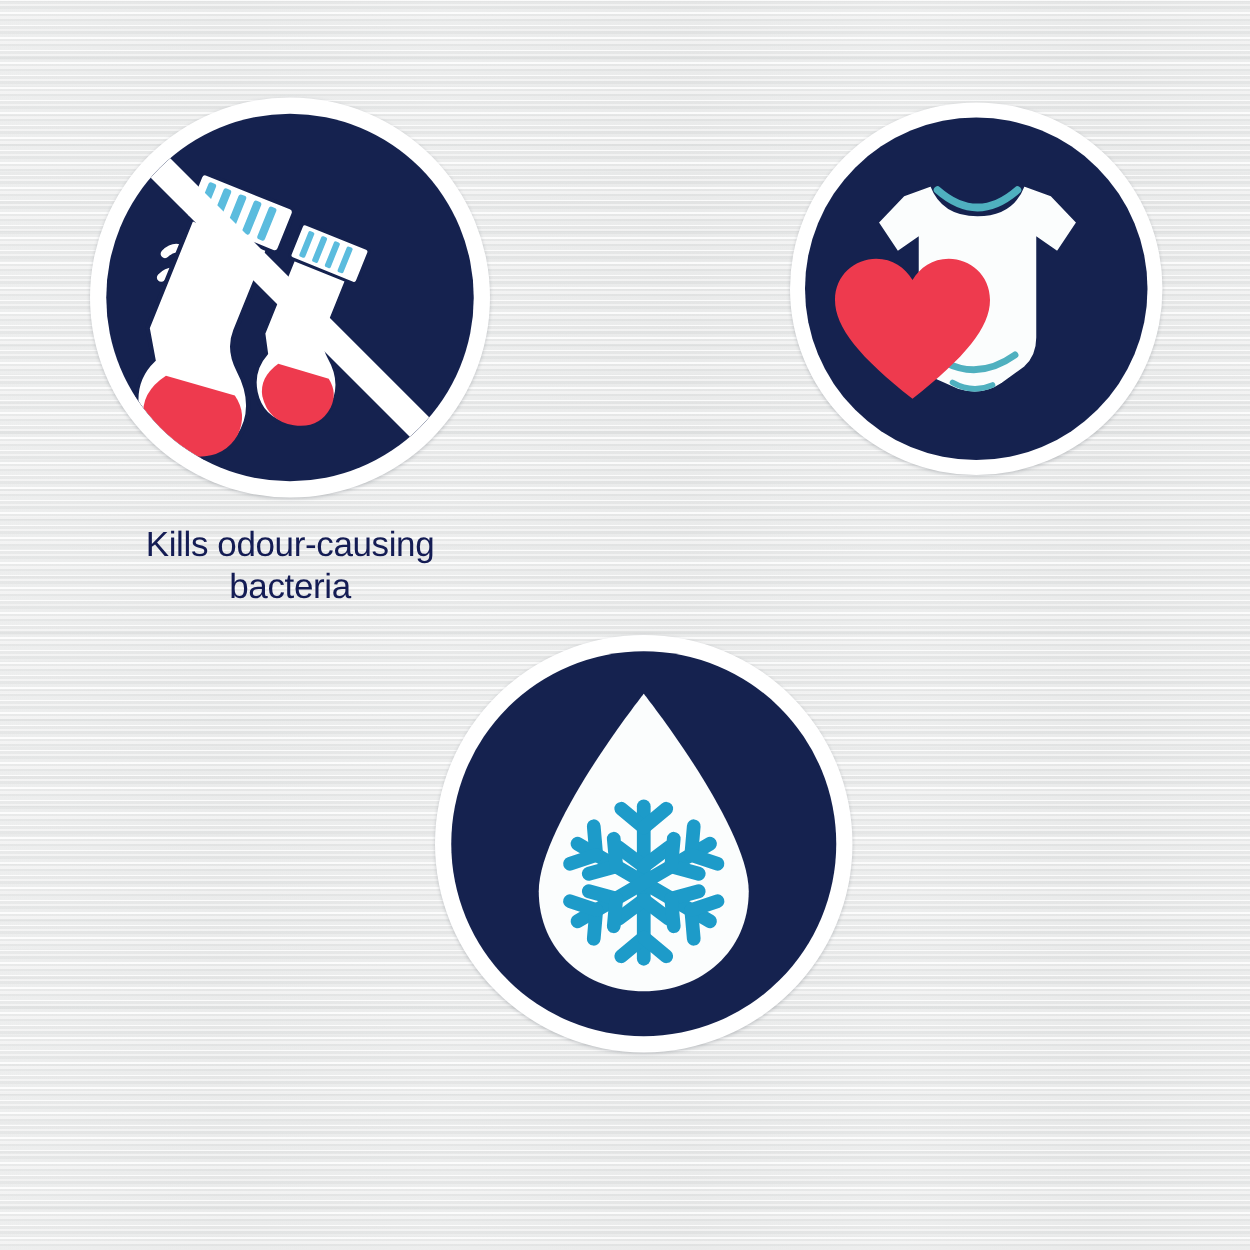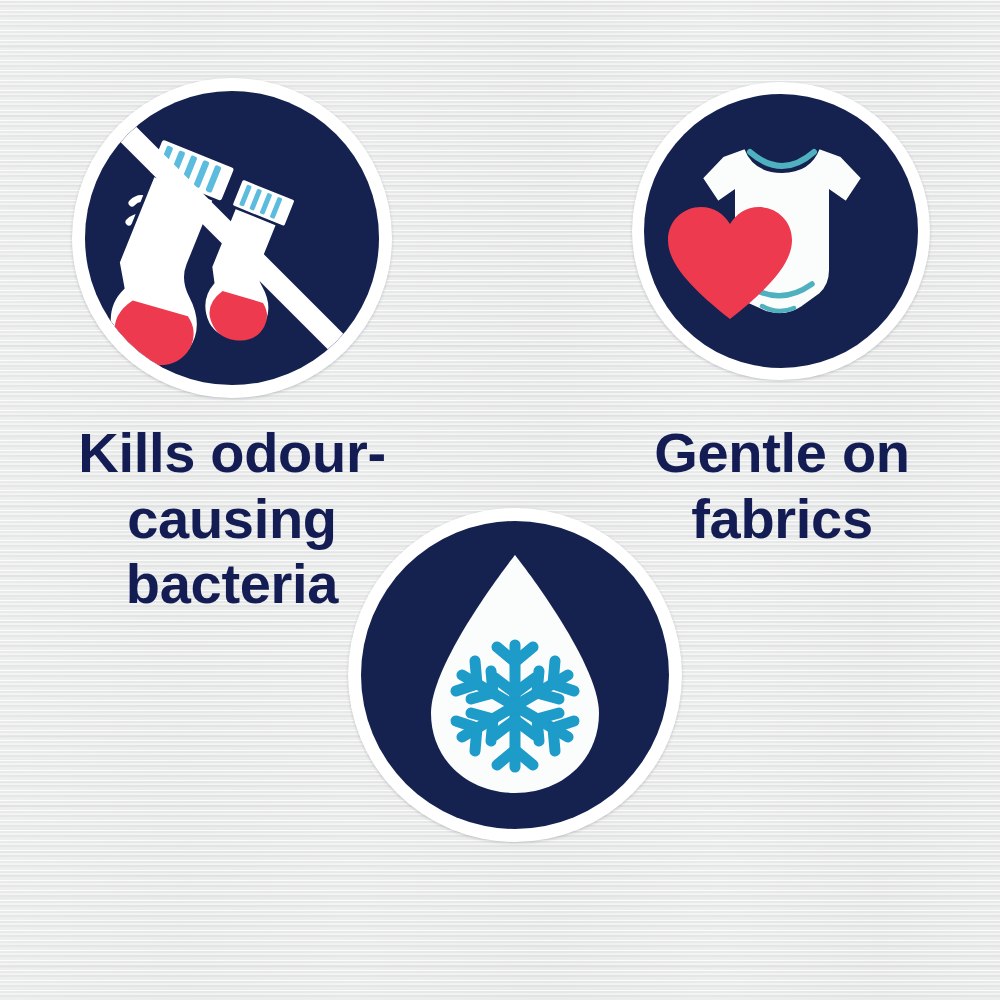--- a/index.html
+++ b/index.html
@@ -80,24 +80,24 @@
   #badge-fabric  { left: 632px; top: 82px;  width: 298px; height: 298px; }
   #badge-fabric .badge-inner { left: 12px; top: 12px; width: 274px; height: 274px; }
 
   #badge-cold    { left: 348px; top: 508px; width: 334px; height: 334px; }
   #badge-cold .badge-inner { left: 13px; top: 13px; width: 308px; height: 308px; }
 
   
   .caption {
     position: absolute;
     color: #141c54;
-    font-size: 56px;
+    font-size: 28px;
     line-height: 1.17;
     text-align: center;
-    font-weight: 700;
+    font-weight: 400;
     letter-spacing: -0.3px;
     white-space: pre-line;
   }
   #caption-odour  { left: 10px;  top: 420px; width: 444px; }
   #caption-fabric { left: 610px; top: 420px; width: 344px; }
   #caption-cold   { left: 345px; top: 855px; width: 340px; }
 </style>
 </head>
 <body>
 
@@ -285,16 +285,15 @@
             <line x1="176" y1="198" x2="178" y2="220"></line>
           </g>
         </g>
       </svg>
     </div>
   </div>
 
   <div class="caption" id="caption-odour">Kills odour-causing
 bacteria</div>
 
-  <div class="caption" id="caption-fabric">Gentle on fabrics</div>
 
 
 </div>
 
 </body></html>

